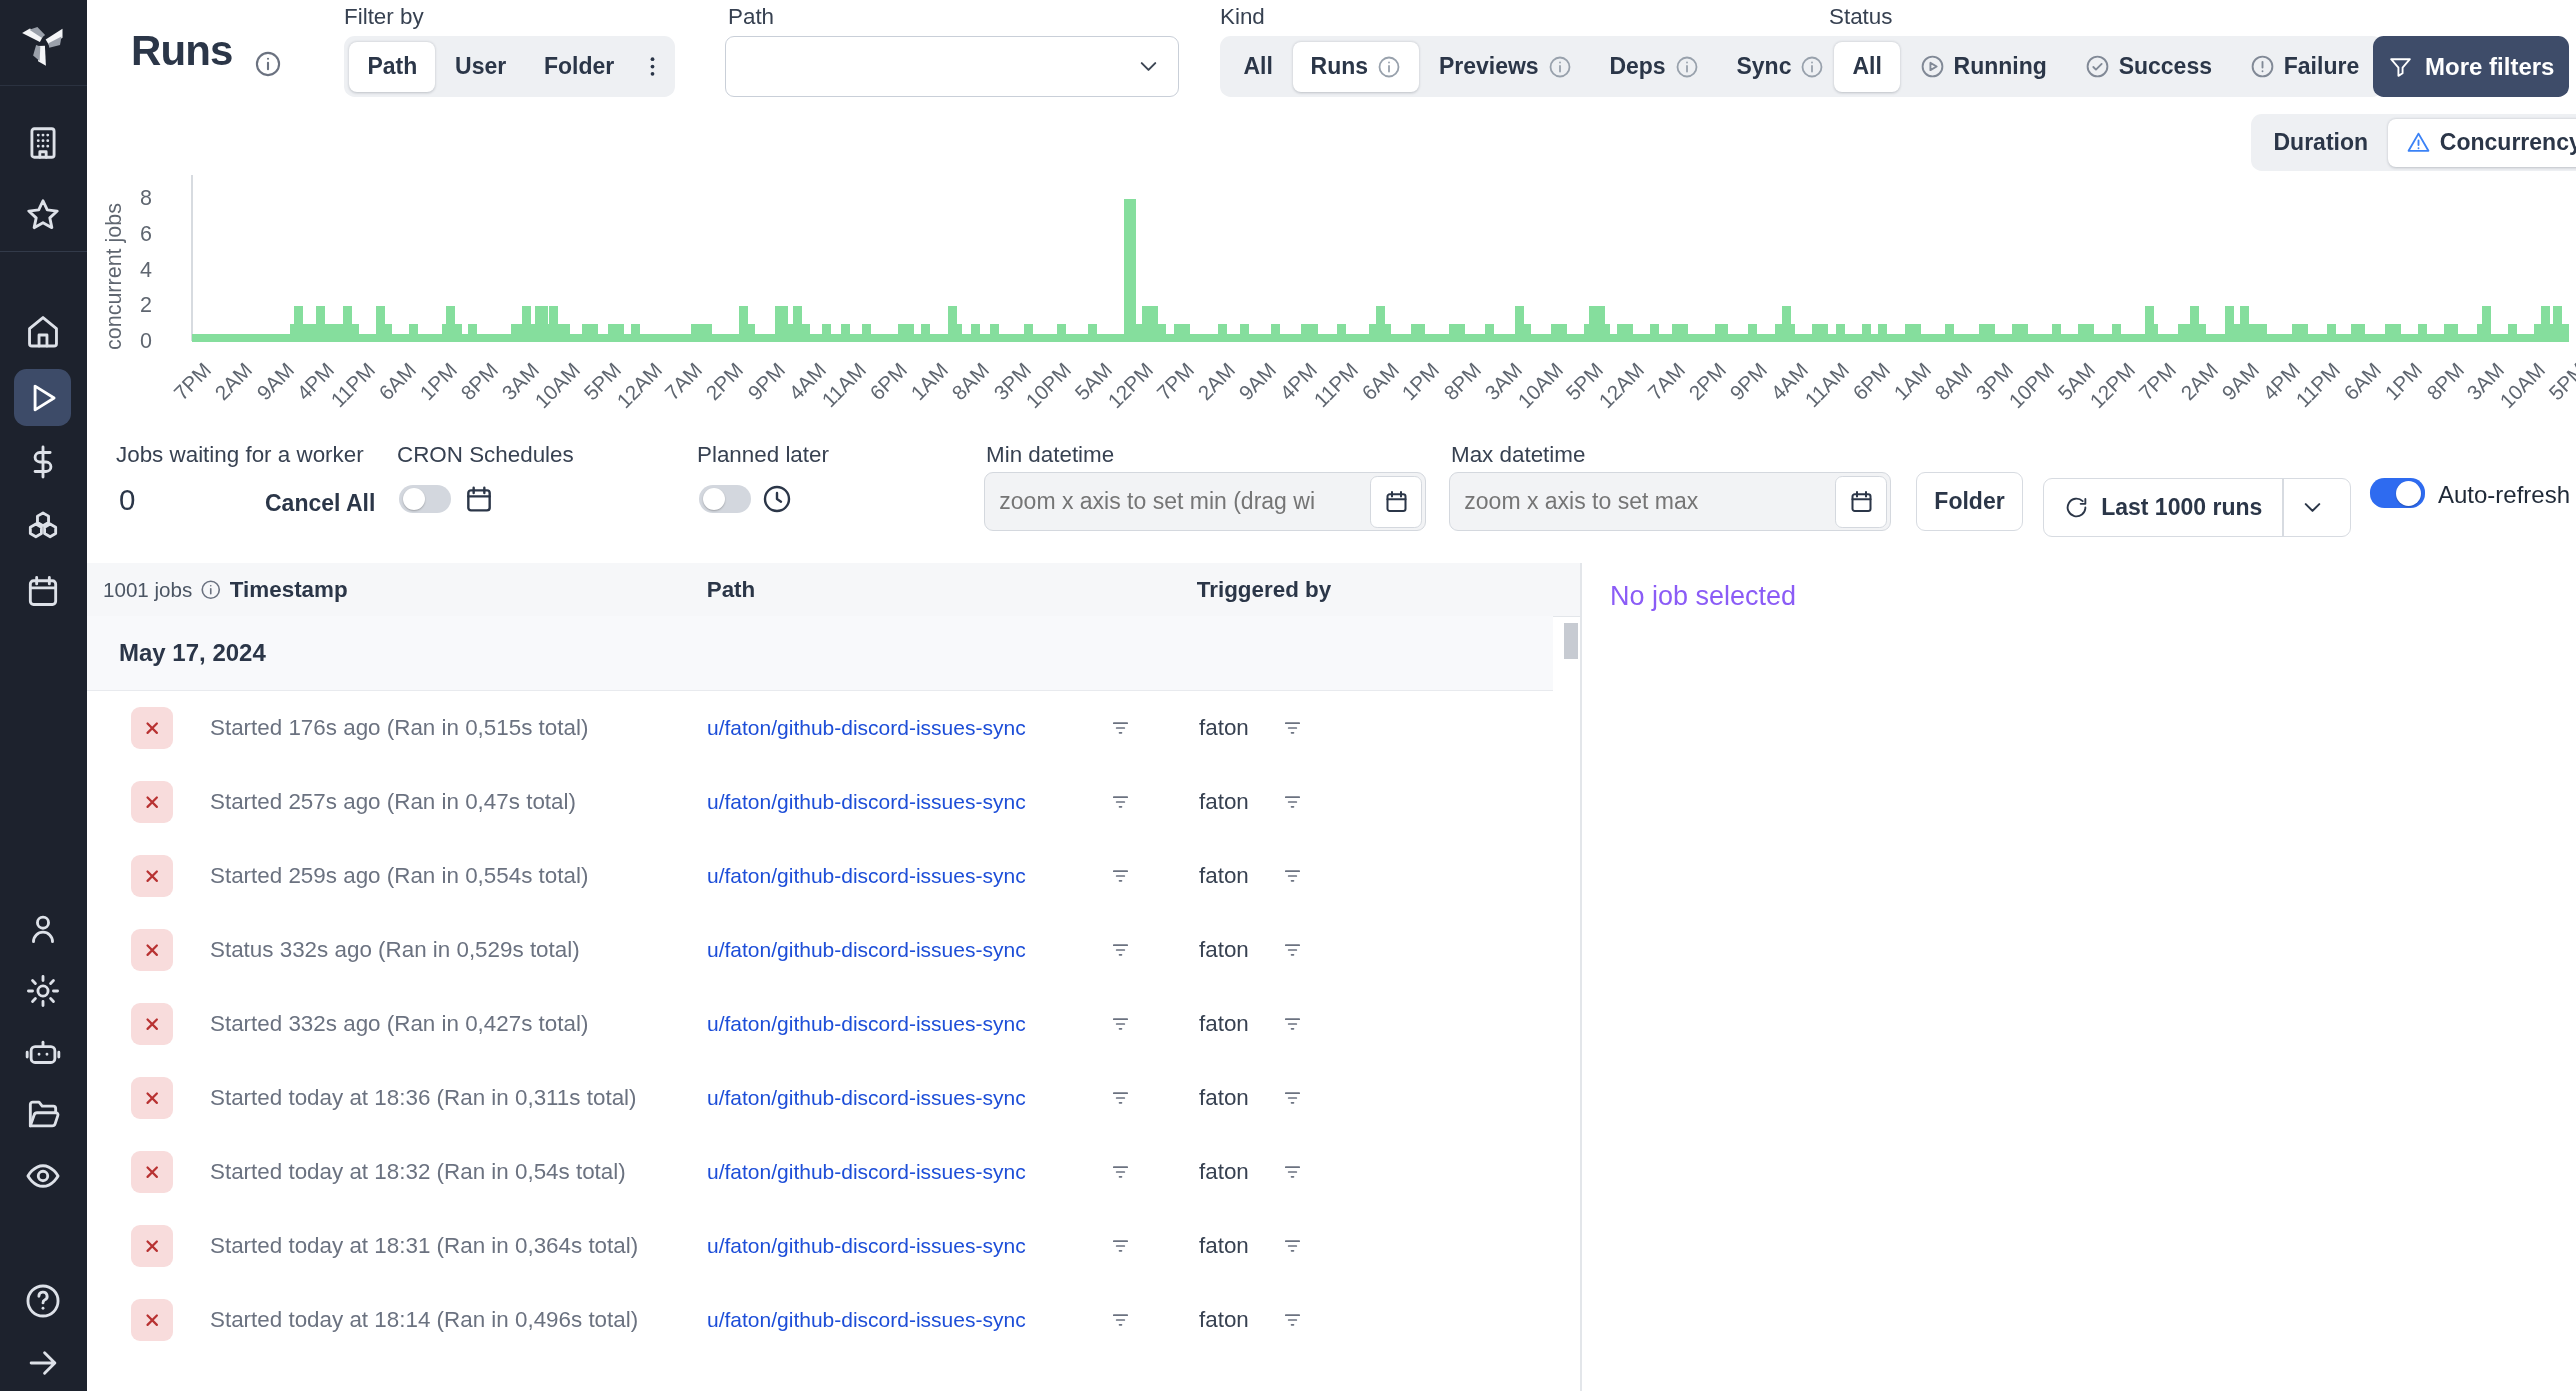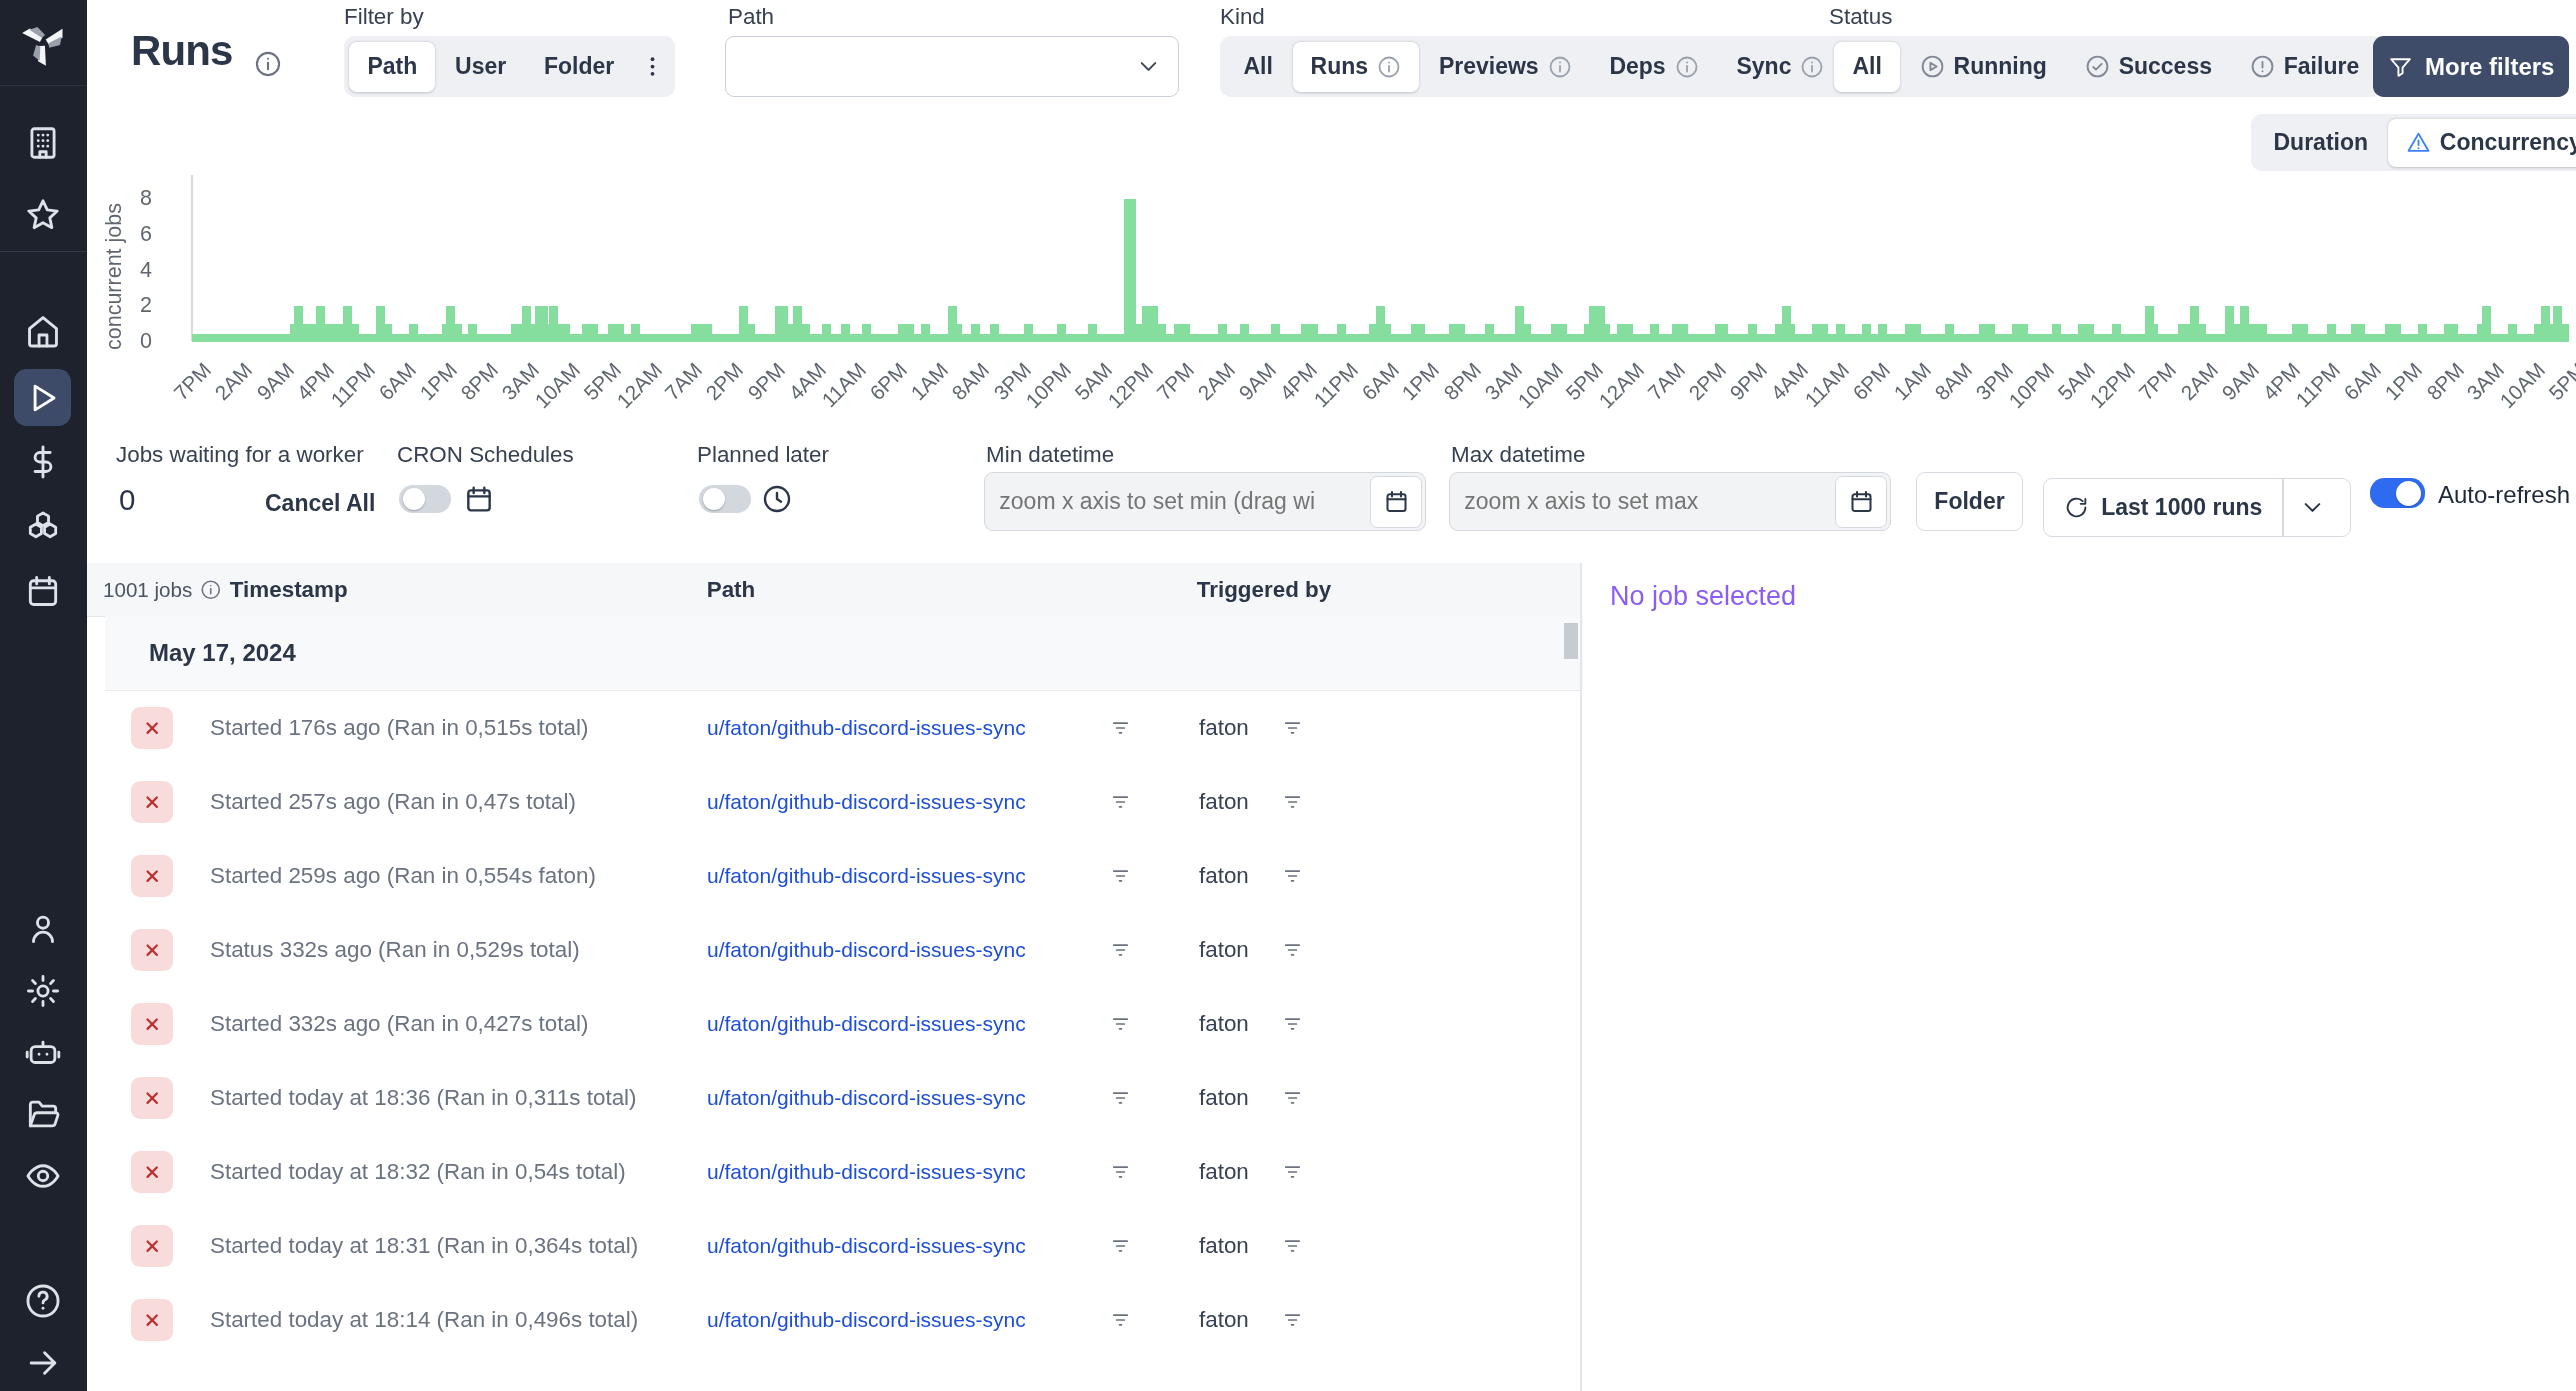--- a/index.html
+++ b/index.html
@@ -66,21 +66,21 @@
   .runs-sel .dd-part svg { width:27px; height:27px; }
   .autorefresh-label { position:absolute; left:2438px; top:481px; font-size:24px; color:#1f2937; }
 
   
   .tbl-header { position:absolute; left:87px; top:563px; width:1493px; height:54px; background:#f6f7f9; border-bottom:1.8px solid #e3e6ea; display:flex; align-items:center; padding-left:16px; gap:8px; }
   .jobs-count { font-size:20.6px; color:#4b5563; }
   .hdr-info { width:21.5px; height:21.5px; color:#6b7280; display:block; }
   .col-ts { font-size:22.4px; font-weight:700; color:#2b3648; }
   .col-path { position:absolute; left:644px; transform:translateX(-50%); font-size:22.4px; font-weight:700; color:#2b3648; }
   .col-trig { position:absolute; left:1177px; transform:translateX(-50%); font-size:22.4px; font-weight:700; color:#2b3648; }
-  .date-band { position:absolute; left:105px; top:616px; width:1478px; height:75px; background:#f8f9fb; border-bottom:1.8px solid #e8eaee; display:flex; align-items:center; padding-left:44px; }
+  .date-band { position:absolute; left:75px; top:616px; width:1478px; height:75px; background:#f8f9fb; border-bottom:1.8px solid #e8eaee; display:flex; align-items:center; padding-left:44px; }
   .date-band span { font-size:24px; font-weight:700; color:#2b3648; }
   .run-list { position:absolute; left:87px; top:691px; width:1478px; }
   .run-row { position:relative; height:74px; cursor:pointer; }
   .xbadge { position:absolute; left:44px; top:50%; transform:translateY(-50%); width:42px; height:42px; background:#f8dcdc; border-radius:9px; display:flex; align-items:center; justify-content:center; color:#b83232; }
   .xbadge svg { width:22.4px; height:22.4px; stroke-width:2.4; }
   .run-ts { position:absolute; left:123px; top:50%; transform:translateY(-50%); font-size:22.4px; color:#6b7280; white-space:nowrap; }
   .run-path { position:absolute; left:620px; top:50%; transform:translateY(-50%); font-size:21px; font-weight:400; color:#1d4ed8; text-decoration:none; white-space:nowrap; cursor:pointer; }
   .flt { position:absolute; top:50%; transform:translateY(-50%); width:23px; height:23px; color:#6b7280; cursor:pointer; }
   .flt svg { width:23px; height:23px; }
   .flt.f1 { left:1022px; }
@@ -653,21 +653,21 @@
           <path d="M5 7h14M8 12h8M11 17h2"></path>
         </svg>
     </span>
   </div>
     <div class="run-row">
     <div class="xbadge">
       <svg class="ic" viewBox="0 0 24 24">
           <path d="M7 7l10 10M17 7 7 17"></path>
         </svg>
     </div>
-    <div class="run-ts">Started 259s ago (Ran in 0,554s faton)</div>
+    <div class="run-ts">Started 259s ago (Ran in 0,554s total)</div>
     <a class="run-path">u/faton/github-discord-issues-sync</a>
     <span class="flt f1">
       <svg class="ic" viewBox="0 0 24 24">
           <path d="M5 7h14M8 12h8M11 17h2"></path>
         </svg>
     </span>
     <div class="run-user">faton</div>
     <span class="flt f2">
       <svg class="ic" viewBox="0 0 24 24">
           <path d="M5 7h14M8 12h8M11 17h2"></path>

